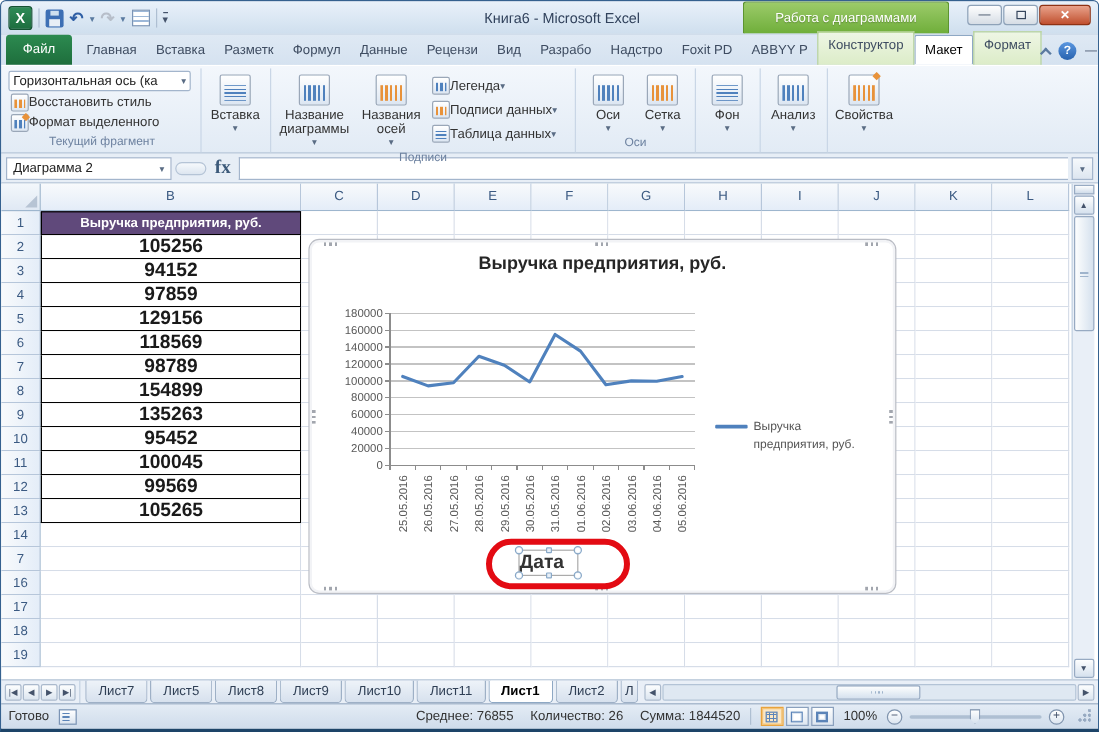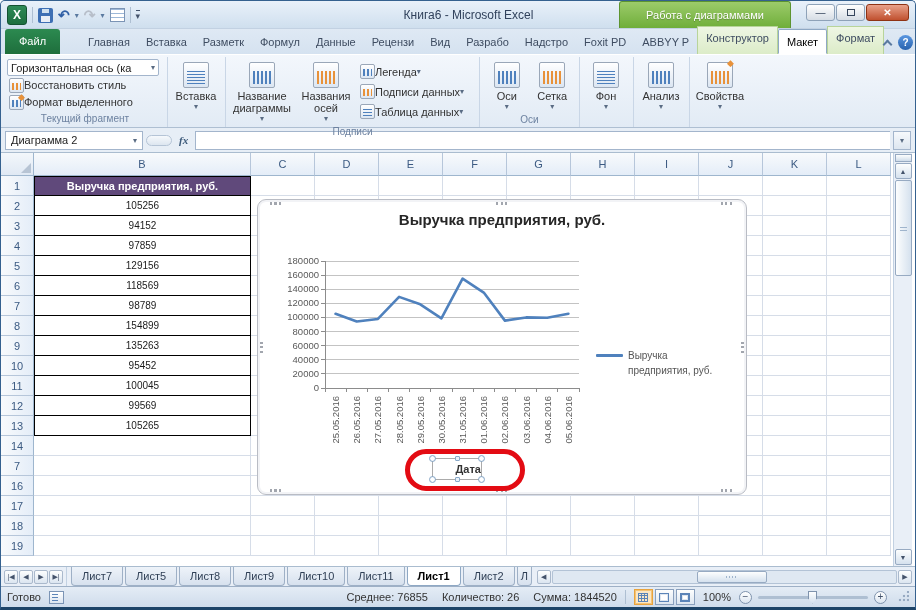--- a/index.html
+++ b/index.html
@@ -36,21 +36,21 @@
     font-size:10px; color:#35455c;}
   .wbtn.close{ width:43px; background:linear-gradient(#e9a28b,#c0502f); border-color:#8e3214; color:#fff; font-weight:bold;}
   .wsq{ width:8px; height:7px; border:1.5px solid #35455c;}
 
   
   .tabrow{ height:25px; flex:none; display:flex; align-items:flex-end; padding:0 4px;
     background:linear-gradient(#dfe9f4,#d5e2f0); position:relative;}
   .tabs{ display:flex; align-items:flex-end; height:25px;}
   .tab{ padding:0 8px; height:23px; line-height:23px; font-size:11px; color:#3e4c61; white-space:nowrap; cursor:default;}
   .tab.file{ background:linear-gradient(#2c8a50,#1e6e3c); color:#fff; height:25px; line-height:25px;
-    padding:0 14px; border-radius:3px 3px 0 0; margin-right:20px;}
+    padding:0 14px; border-radius:3px 3px 0 0; margin-right:4px;}
   .tab.ctx{ background:linear-gradient(#eef6e4,#dcecc8); border:1px solid #b8d49a; border-bottom:none; height:28px; line-height:23px;}
   .tab.active{ background:#fff; border:1px solid #8ea8c4; border-bottom:1px solid #fff; border-radius:2px 2px 0 0;
     color:#000; height:25px; line-height:24px;}
   .tabrow-right{ margin-left:auto; display:flex; align-items:center; gap:7px; padding-bottom:4px;}
   .chev-up{ width:7px; height:7px; border-left:2px solid #5a7aa0; border-top:2px solid #5a7aa0; transform:rotate(45deg); margin-top:3px;}
   .help{ width:15px; height:15px; border-radius:50%; background:linear-gradient(#5b97e0,#2862ae); color:#fff;
     font-size:10px; font-weight:bold; display:flex; align-items:center; justify-content:center;}
   .mini{ font-size:10px; color:#44536b; line-height:10px;}
 
   
@@ -78,40 +78,40 @@
   .bigbtn .bb-label{ display:flex; flex-direction:column; align-items:center; gap:1px;}
   .smallcol{ display:flex; flex-direction:column; justify-content:flex-start; gap:1px; padding-top:3px;}
 
   
   .fbar{ height:25px; flex:none; background:#e7eef6; border-bottom:1px solid #aabccf;
     display:flex; align-items:center; padding:2px 4px; gap:3px;}
   .namebox{ width:138px; height:19px; background:#fff; border:1px solid #a3b5cc; font-size:11px; color:#222;
     display:flex; align-items:center; padding:0 5px;}
   .namebox .arr{ margin-left:auto;}
   .pill{ width:26px; height:11px; border:1px solid #b5c4d6; border-radius:6px; background:linear-gradient(#f6f9fc,#dde6f0);}
-  .fx{ font-size:11px; font-style:italic; font-family:"Liberation Serif",serif; color:#3c5a7a; font-weight:bold; padding:0 4px;}
+  .fx{ font-size:16px; font-family:"Liberation Serif",serif; color:#3c5a7a; font-weight:bold; padding:0 4px;}
   .finput{ flex:1; height:19px; background:#fff; border:1px solid #a3b5cc; border-right:none;}
   .fchev{ width:18px; height:19px; background:linear-gradient(#f6f9fc,#dde6f0); border:1px solid #a3b5cc;
     display:flex; align-items:center; justify-content:center; font-size:8px; color:#5a6c84;}
 
   
   .gridwrap{ flex:1; position:relative; background:#fff; overflow:hidden;}
   #grid-cells{ display:grid; grid-template-columns:33px 217px repeat(10,64px); grid-template-rows:23px repeat(19,20px);
     width:890px; position:absolute; left:0; top:0;}
   .ch{ background:linear-gradient(#f8fafc,#e4edf8); border-right:1px solid #b6c6da; border-bottom:1px solid #9eb6ce;
     font-size:11px; color:#3b5a82; display:flex; align-items:center; justify-content:center;}
   .rh{ background:linear-gradient(90deg,#f8fafc,#e4edf8); border-right:1px solid #9eb6ce; border-bottom:1px solid #b6c6da;
     font-size:11px; color:#3b5a82; display:flex; align-items:center; justify-content:center;}
   .corner{ background:linear-gradient(#f3f7fb,#e0e9f4); border-right:1px solid #9eb6ce; border-bottom:1px solid #9eb6ce; position:relative;}
   .corner::after{ content:""; position:absolute; right:2px; bottom:2px; border-left:10px solid transparent; border-bottom:10px solid #b7c4d4;}
   .cell{ background:#fff; border-right:1px solid #d6dde8; border-bottom:1px solid #d6dde8;}
   .b-head{ background:#60497b; color:#fff; font-weight:bold; font-size:11px; display:flex; align-items:center;
     justify-content:center; border:1px solid #000;}
-  .b-val{ background:#fff; font-size:10px; color:#1a1a1a; display:flex; align-items:center; justify-content:center;
-    border-left:1px solid #000; border-right:1px solid #000; border-bottom:1px solid #000;}
+  .b-val{ background:#fff; font-size:16px; color:#1a1a1a; display:flex; align-items:center; justify-content:center;
+    border-left:1px solid #000; border-right:1px solid #000; border-bottom:1px solid #000;font-weight:bold;}
 
   
   .vscroll{ position:absolute; right:3px; top:0; bottom:0; width:19px; background:#e9eff7; border-left:1px solid #c2d1e2;
     display:flex; flex-direction:column; align-items:center;}
   .vs-split{ width:17px; height:8px; background:linear-gradient(#fdfefe,#cfdcea); border:1px solid #97aac2; margin:1px 0;}
   .sarrow{ width:17px; height:16px; background:linear-gradient(#fdfefe,#d5e1ee); border:1px solid #97aac2; border-radius:2px;
     font-size:7px; color:#44536b; display:flex; align-items:center; justify-content:center; flex:none;}
   .vs-thumb{ width:17px; height:96px; background:linear-gradient(90deg,#fdfefe,#d5e1ee); border:1px solid #97aac2;
     border-radius:2px; margin-top:1px; position:relative;}
   .vs-thumb::after{ content:""; position:absolute; left:4px; right:4px; top:44px; height:6px;
@@ -121,21 +121,21 @@
   
   .chart{ position:absolute; left:256px; top:46px; width:490px; height:296px; background:#fff;
     border:1px solid #b9bcc4; border-radius:9px; box-shadow:0 0 0 2px #f2f3f6 inset;}
   .chart-title{ position:absolute; left:0; right:0; top:11px; text-align:center; font-size:15px; font-weight:bold; color:#262626;}
   #plot{ position:absolute; left:0; top:0;}
   .axlbl{ font-size:9.5px; fill:#595959;}
   .legend{ position:absolute; left:338px; top:148px; width:146px; display:flex; gap:5px; font-size:10px; color:#555; line-height:1.5;}
   .legend-swatch{ width:27px; height:3px; margin-top:6px; border-radius:1px; flex:none;}
   .legend-text{ width:100px;}
   .axis-title{ position:absolute; left:174px; top:258px; width:50px; height:22px; background:#fff; border:1px solid #ababab;
-    display:flex; align-items:center; justify-content:flex-end; font-size:11px; font-weight:bold; color:#333;}
+    display:flex; align-items:center; justify-content:flex-start; font-size:16px; font-weight:bold; color:#333;}
   .hnd{ position:absolute; width:7px; height:7px; border:1px solid #88a8c8; border-radius:50%;
     background:radial-gradient(#fff 40%,#cfe0ef);}
   .hnd.sq{ width:5px; height:5px; border-radius:1px; background:#e8f0f8;}
   .red-oval{ position:absolute; left:147px; top:249px; width:120px; height:42px; border:5px solid #e30b13;
     border-radius:23px; z-index:5;}
   .cfh{ position:absolute; width:13px; height:3px;
     background:repeating-linear-gradient(90deg,#a2a6ae 0 2px,rgba(0,0,0,0) 2px 4.5px);}
   .cfh.v{ width:3px; height:13px;
     background:repeating-linear-gradient(0deg,#a2a6ae 0 2px,rgba(0,0,0,0) 2px 4.5px);}
 

